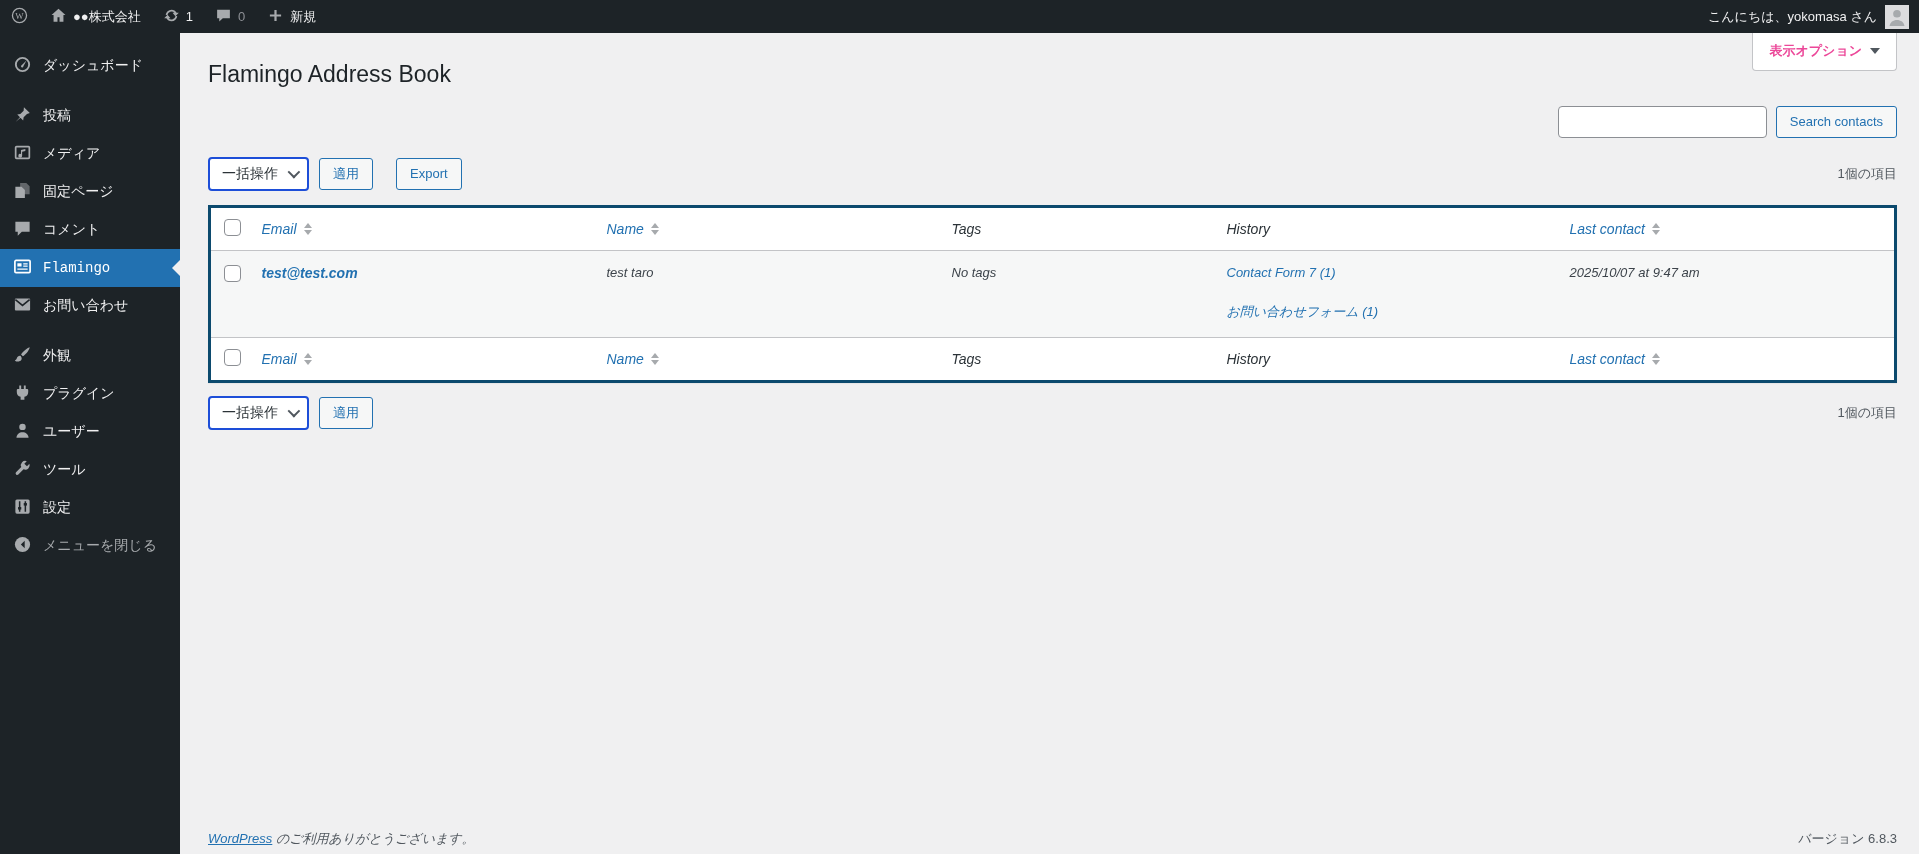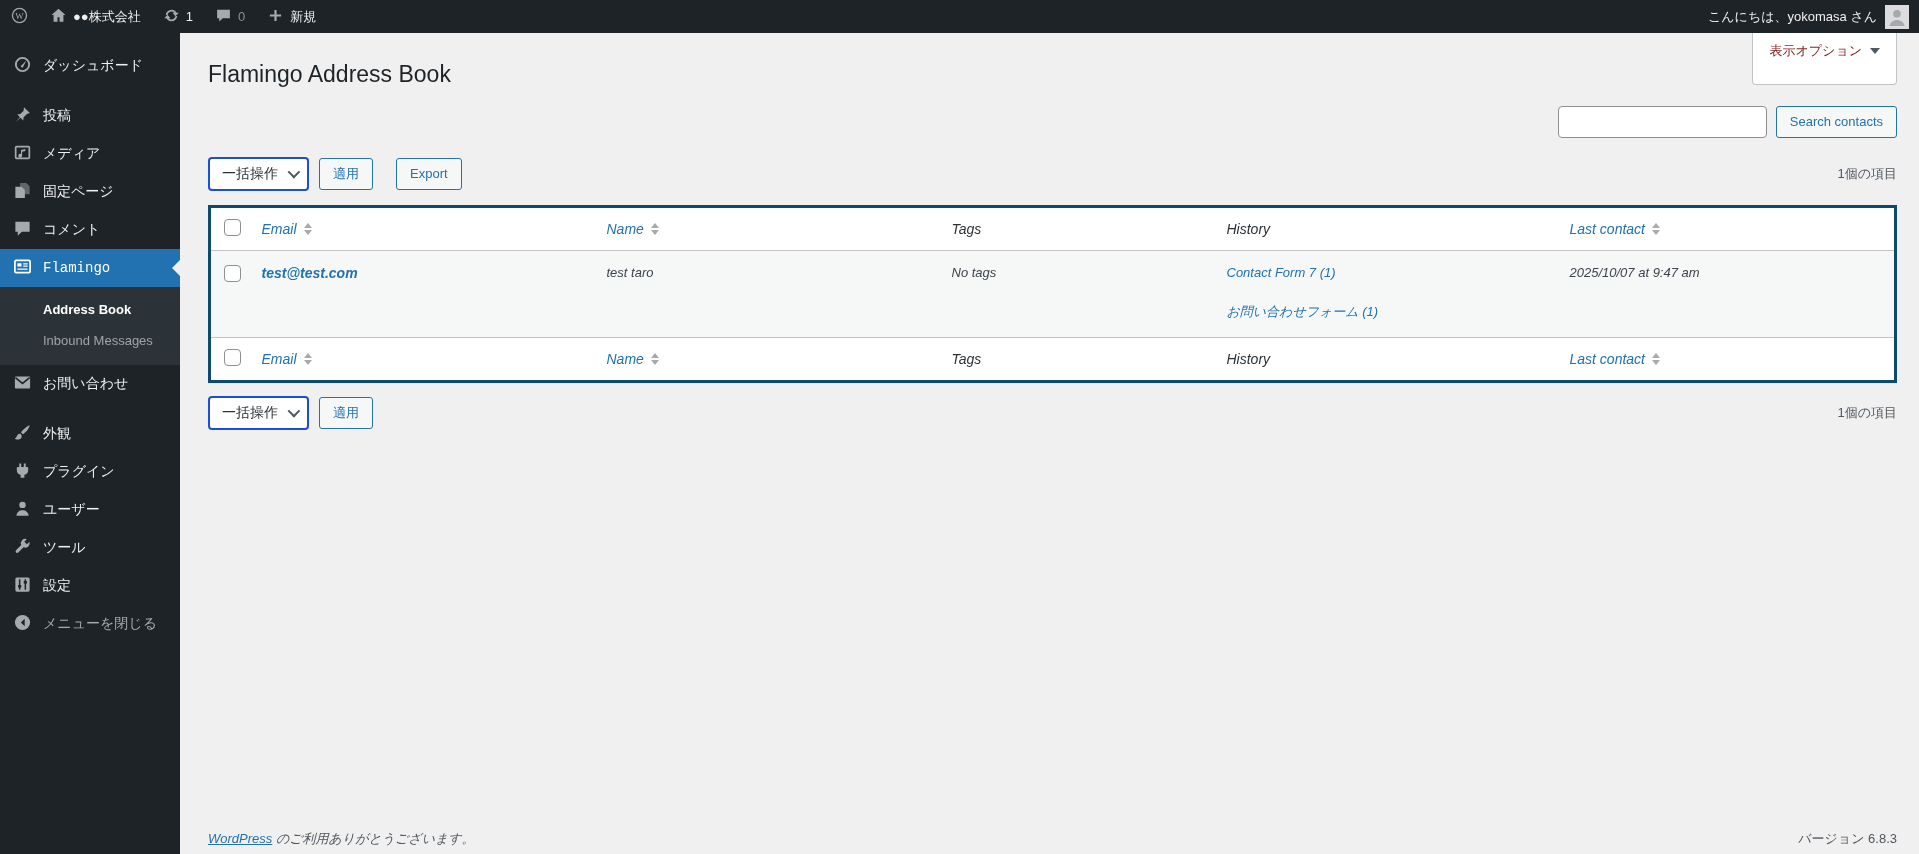--- a/index.html
+++ b/index.html
@@ -26,21 +26,21 @@
   .menu-item.active svg { fill:#fff; }
   .menu-item.active::after { content:""; position:absolute; right:0; top:50%; margin-top:-8px; border:8px solid transparent; border-right-color:#f0f0f1; }
   .submenu { background:#2c3338; padding:7px 0 9px; }
   .submenu-item { height:31px; display:flex; align-items:center; padding-left:43px; font-size:13px; color:#9ea3a8; cursor:pointer; }
   .submenu-item.active { color:#fff; font-weight:bold; }
   .collapse-item { color:#a7aaad; }
   .collapse-item svg { fill:#a7aaad; }
 
   
   .main { position:absolute; top:33px; left:180px; right:0; bottom:0; background:#f0f0f1; padding:0 22px 0 28px; }
-  .screen-options { position:absolute; top:0; right:22px; background:#fff; border:1px solid #c3c4c7; border-top:none; border-radius:0 0 4px 4px; padding:9px 16px 24px; color:#7f1d1d; font-size:13px; display:flex; align-items:center; gap:8px; cursor:pointer; }
+  .screen-options { position:absolute; top:0; right:22px; background:#fff; border:1px solid #c3c4c7; border-top:none; border-radius:0 0 4px 4px; padding:9px 16px 10px; color:#ec4899; font-size:13px; display:flex; align-items:center; gap:8px; cursor:pointer;font-weight:bold; }
   .tri-down { width:0; height:0; border-left:5px solid transparent; border-right:5px solid transparent; border-top:6px solid #50575e; display:inline-block; }
   h1.page-title { font-size:23px; font-weight:400; color:#1d2327; padding-top:27px; line-height:1.3; }
 
   .search-row { display:flex; justify-content:flex-end; align-items:center; gap:9px; margin-top:16px; }
   .search-input { width:209px; height:32px; border:1px solid #8c8f94; border-radius:4px; background:#fff; padding:0 8px; font-size:14px; font-family:inherit; }
   .btn { height:32px; padding:0 13px; background:#f6f7f7; border:1px solid #2271b1; border-radius:3px; color:#2271b1; font-size:13px; font-family:inherit; cursor:pointer; display:inline-flex; align-items:center; }
 
   .tablenav { display:flex; align-items:center; margin-top:19px; height:34px; }
   .tablenav.bottom { margin-top:13px; }
   .select-box { height:34px; min-width:100px; background:#fff; border:2px solid #1d4ed8; border-radius:4px; color:#2c3338; font-size:14px; display:inline-flex; align-items:center; gap:10px; padding:0 10px 0 12px; cursor:pointer; }
@@ -152,28 +152,20 @@
         </svg></span>
     <span>コメント</span>
   </div>
   <div class="menu-item active">
     <span><svg viewBox="0 0 20 20">
           <rect x="2" y="3.6" width="16" height="12.8" rx="1.2" fill="none" stroke="#fff" stroke-width="1.8"></rect>
           <rect x="4.6" y="6.6" width="4.4" height="3.4" fill="#fff"></rect>
           <path d="M10.8 7.2h4.6M10.8 9.6h4.6M4.6 12.8h10.8" stroke="#fff" stroke-width="1.5" fill="none"></path>
         </svg></span>
     <span>Flamingo</span>
-  </div>
-  <div class="submenu">
-    <div class="submenu-item active">
-      <span>Address Book</span>
-    </div>
-    <div class="submenu-item">
-      <span>Inbound Messages</span>
-    </div>
   </div>
   <div class="menu-item">
     <span><svg viewBox="0 0 20 20">
           <rect x="2" y="3.8" width="16" height="12.4" rx="1"></rect>
           <path d="M2.5 4.8L10 11l7.5-6.2" fill="none" stroke="#1d2327" stroke-width="1.6"></path>
         </svg></span>
     <span>お問い合わせ</span>
   </div>
   <div class="gap-sep"></div>
   <div class="menu-item">

